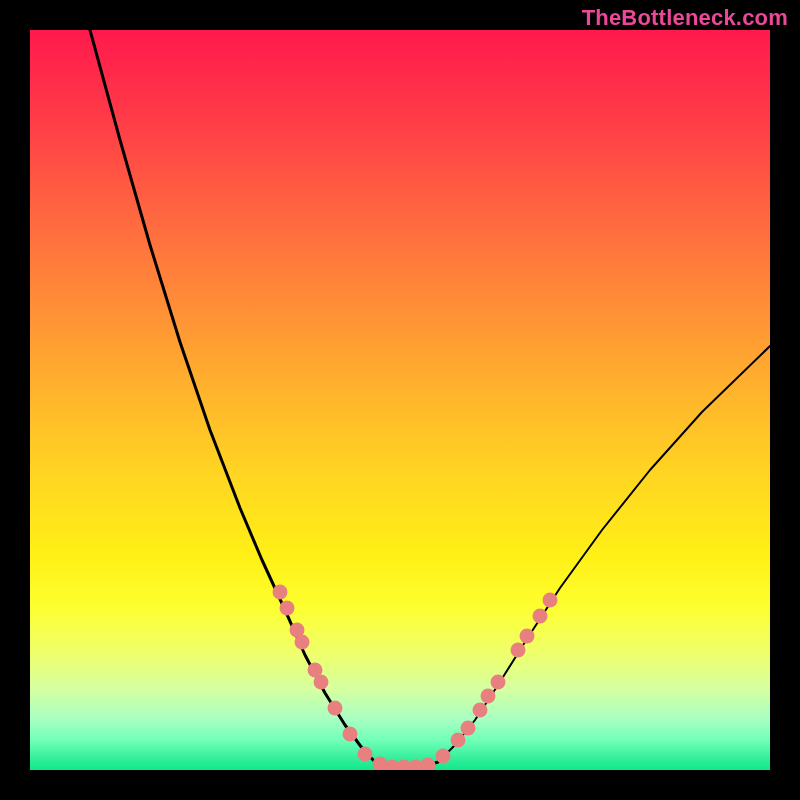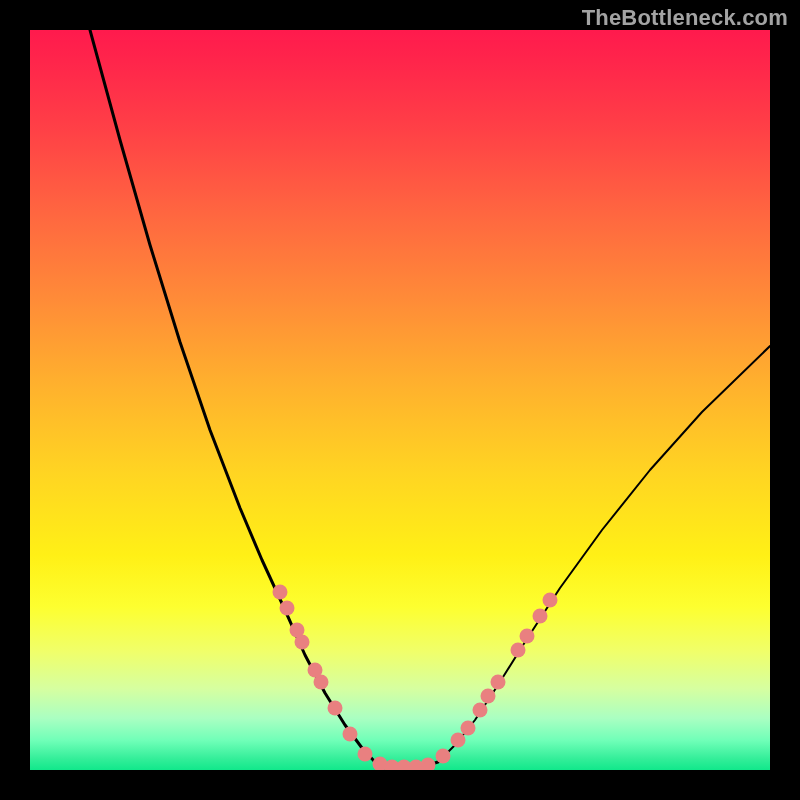--- a/index.html
+++ b/index.html
@@ -55,21 +55,21 @@
     position: absolute;
     left: 0;
     top: 0;
     width: 740px;
     height: 740px;
   }
   .watermark {
     position: absolute;
     top: 5px;
     right: 12px;
-    color: #a3a3a3;
+    color: #ec4899;
     font-size: 22px;
     font-weight: 600;
     letter-spacing: 0.2px;
     font-family: Arial, Helvetica, sans-serif;
   }
 </style>
 </head>
 <body>
 
 <div class="frame">

